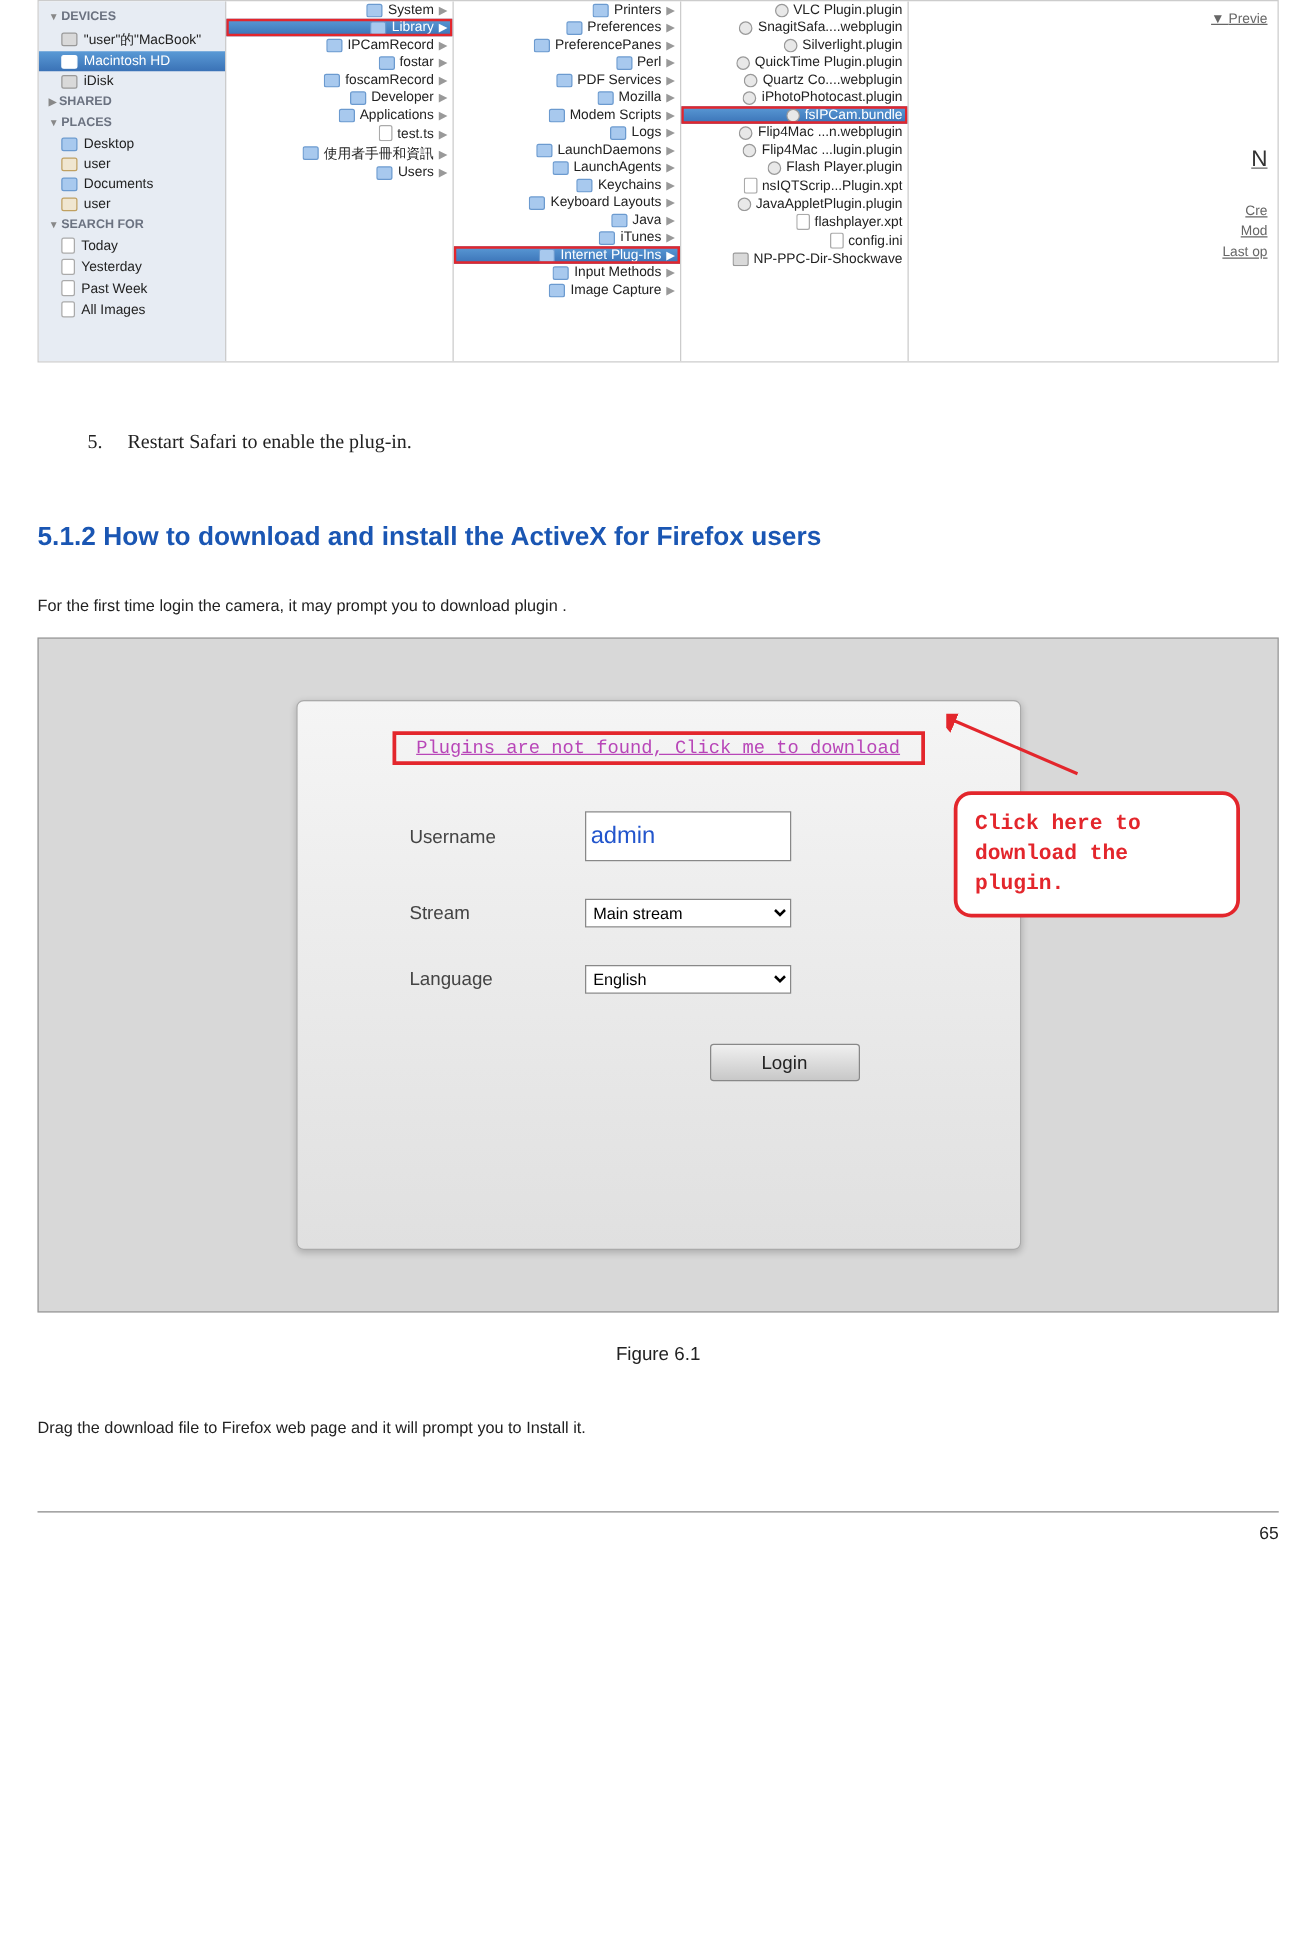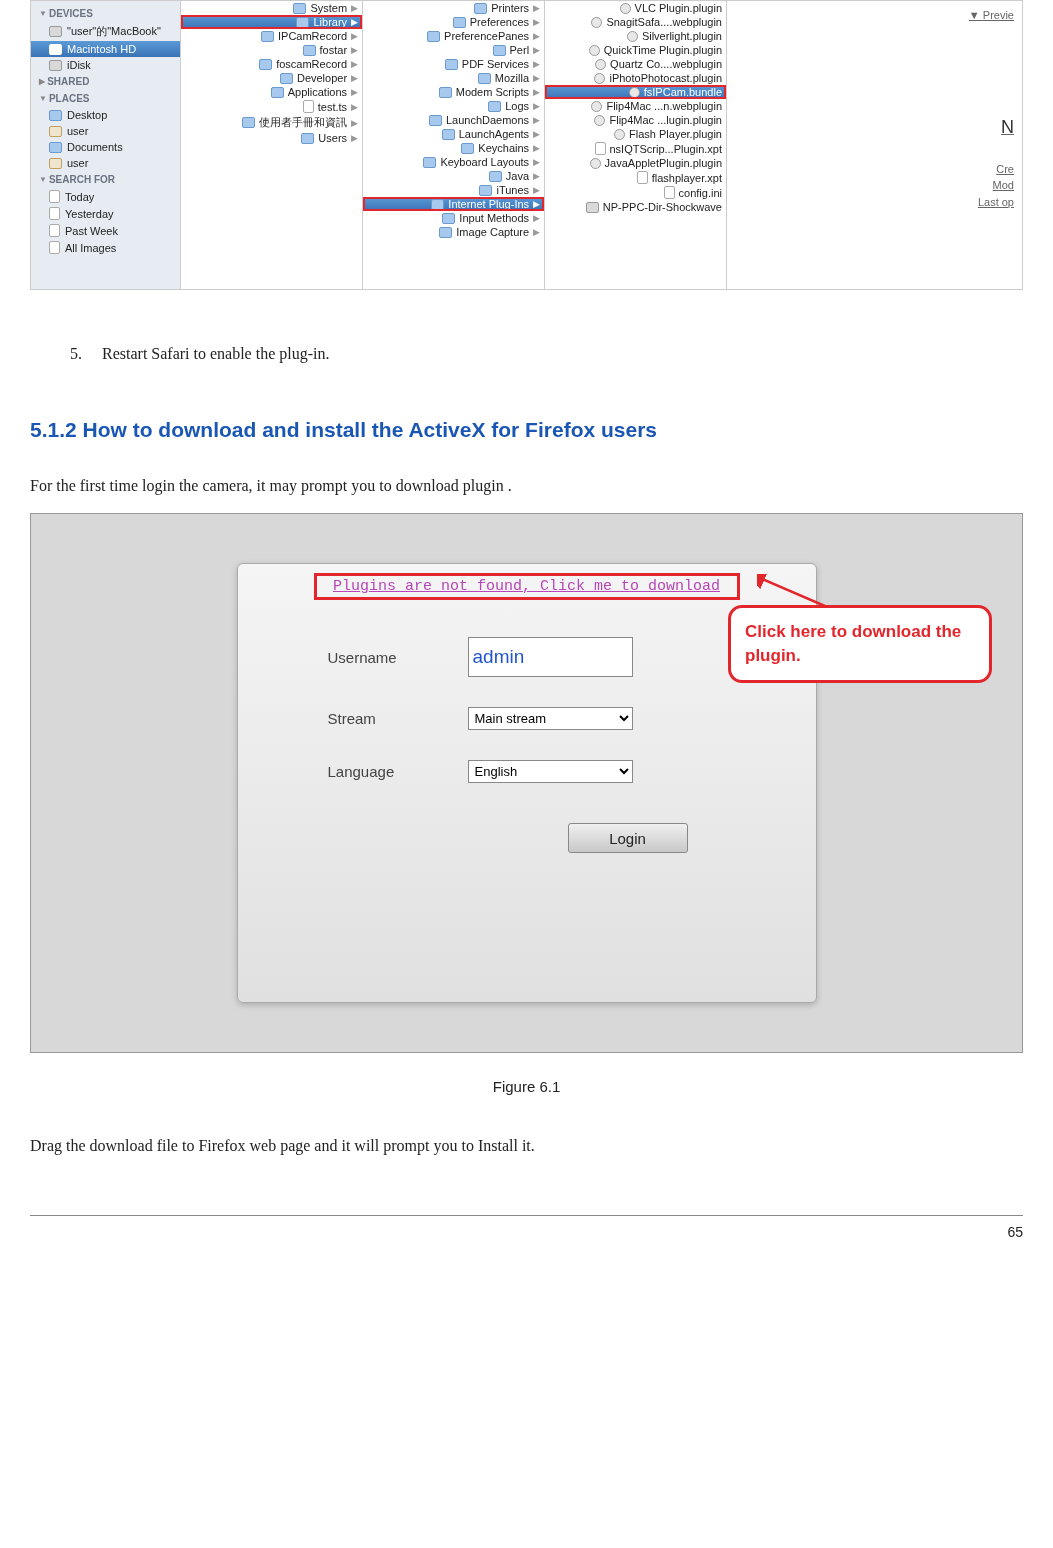--- a/index.html
+++ b/index.html
@@ -22,31 +22,31 @@
     .folder-i{background:#a8c9ee;border-color:#6b9acf;}
     .disk-i{background:#d9d9d9;border-color:#999;}
     .file-i{background:#fff;border-color:#aaa;width:11px;height:13px;}
     .plug-i{background:#e8e8e8;border-color:#999;border-radius:50%;width:11px;height:11px;}
     .home-i{background:#f0e6d0;border-color:#c0a060;}
     .detailcol{flex:1;padding:6px 8px;color:#666;font-size:11px;line-height:1.5;text-decoration:underline;}
     .step{margin:0 0 55px 40px;display:flex;gap:20px;}
     .step-num{font-family:Georgia,serif;font-size:16px;}
     .step-txt{font-family:Georgia,serif;font-size:16px;}
     h2.sect{color:#1a56b3;font-size:21px;font-weight:bold;font-family:Arial;margin-bottom:35px;}
-    .para{font-family:Liberation Serif, serif;font-size:16px;margin-bottom:18px;}
+    .para{font-family:Liberation Sans, sans-serif;font-size:13px;margin-bottom:18px;}
     .login-wrap{background:#d8d8d8;border:1px solid #999;height:540px;position:relative;display:flex;align-items:center;justify-content:center;margin-bottom:25px;}
-    .login-panel{width:580px;height:440px;background:linear-gradient(to bottom,#f5f5f5,#e0e0e0);border:1px solid #aaa;border-radius:6px;box-shadow:0 2px 6px rgba(0,0,0,0.2);padding-top:12px;position:relative;}
+    .login-panel{width:580px;height:440px;background:linear-gradient(to bottom,#f5f5f5,#e0e0e0);border:1px solid #aaa;border-radius:6px;box-shadow:0 2px 6px rgba(0,0,0,0.2);padding-top:27px;position:relative;}
     .plink{display:block;text-align:center;color:#b846b8;text-decoration:underline;font-family:'Courier New',monospace;font-size:15px;margin:0 auto 40px;width:420px;outline:3px solid #e3262c;padding:2px 0;cursor:pointer;}
     .frow{display:flex;align-items:center;margin:0 0 30px 90px;gap:30px;}
     .flabel{width:110px;text-align:left;font-size:15px;color:#444;}
     .finput{width:165px;height:40px;border:1px solid #888;font-size:19px;padding:0 4px;background:#fff;}
     .finput.uv{color:#2255cc;}
     .fselect{width:165px;height:23px;border:1px solid #888;background:#fff;font-size:13px;padding:0 2px;}
     .loginbtn{width:120px;height:30px;margin:10px 0 0 330px;background:linear-gradient(to bottom,#f0f0f0,#c8c8c8);border:1px solid #888;border-radius:3px;font-size:15px;color:#222;cursor:pointer;}
-    .callout{position:absolute;right:30px;top:91px;width:264px;border:3px solid #e3262c;border-radius:14px;background:#fff;padding:12px 14px;color:#e3262c;font-size:17px;font-weight:bold;line-height:1.4;}
+    .callout{position:absolute;right:30px;top:122px;width:229px;border:3px solid #e3262c;border-radius:14px;background:#fff;padding:12px 14px;color:#e3262c;font-size:17px;font-weight:bold;line-height:1.4;font-family:Liberation Mono, monospace;}
     .callout-line{position:absolute;right:155px;top:60px;}
     .caption{text-align:center;font-family:Arial;font-size:15px;margin-bottom:42px;}
     .footerpg{text-align:right;font-size:14px;color:#222;border-top:1px solid #888;padding-top:8px;margin-top:60px;}
   </style>
 </head>
 <body>
 
 <div class="finder">
   <div class="sidebar">
     <div class="side-hdr">

